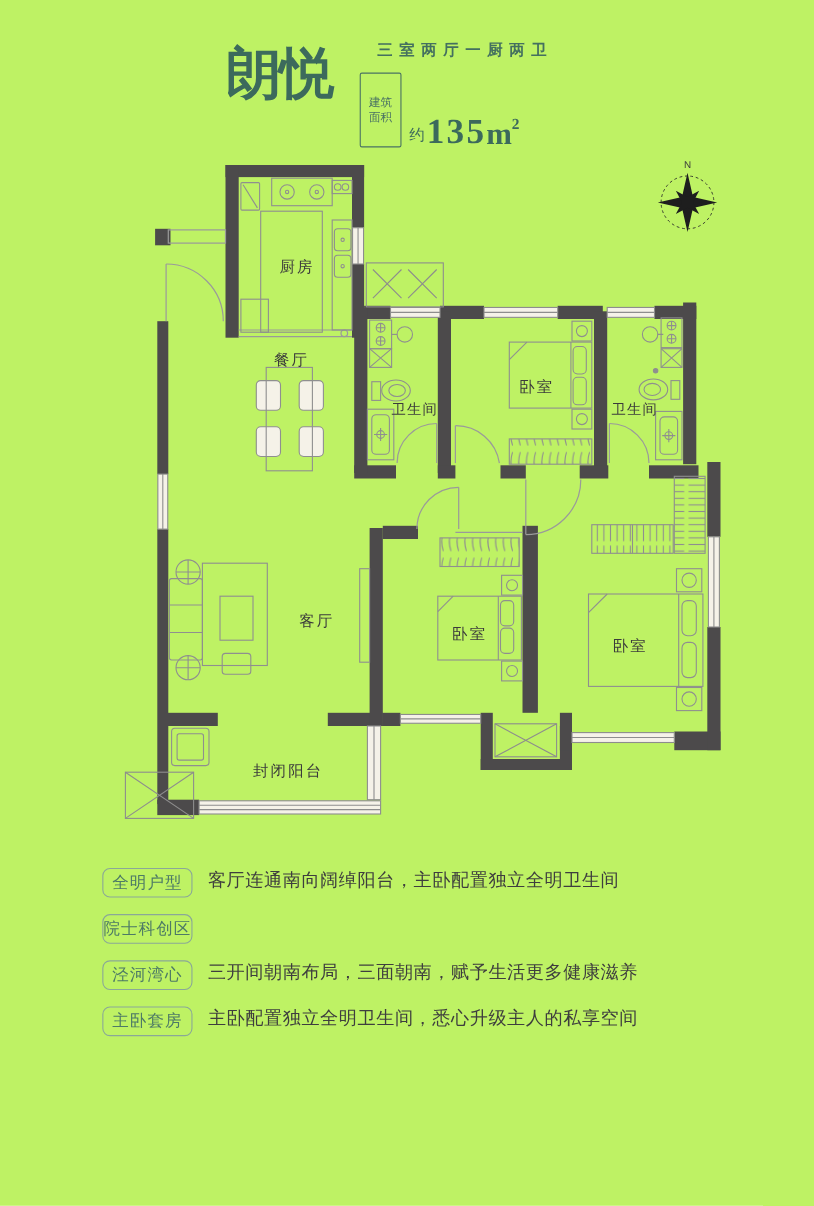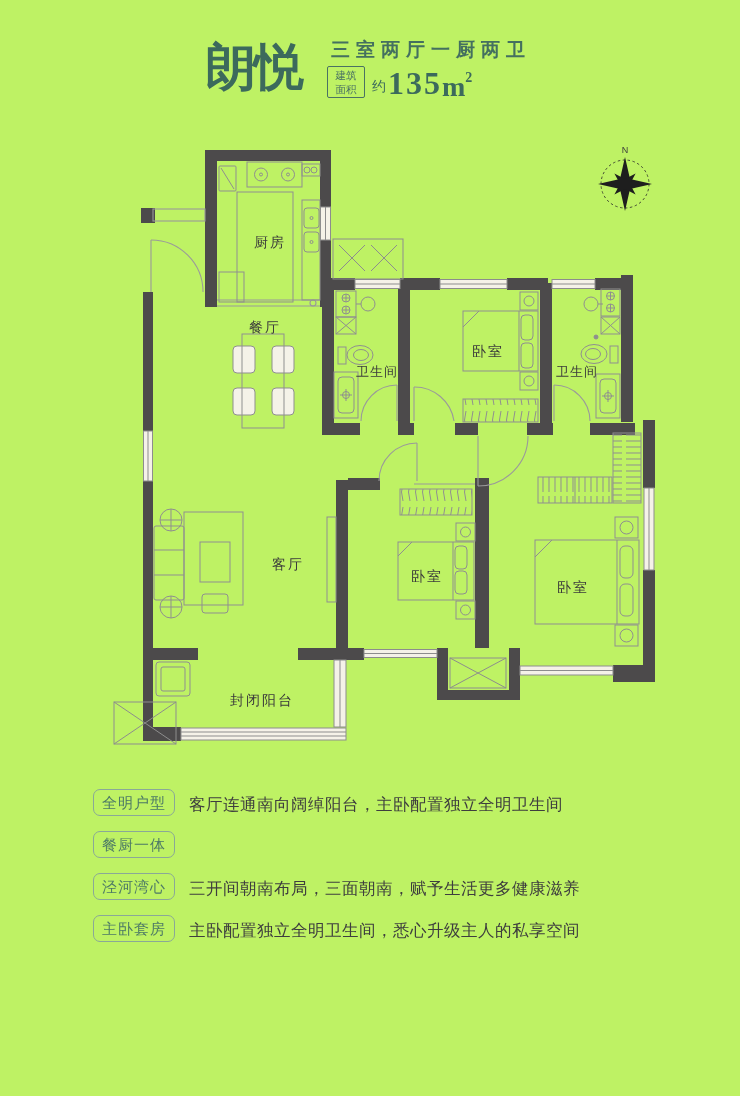--- a/index.html
+++ b/index.html
@@ -2,37 +2,37 @@
 <html><head>
 <meta charset="utf-8">
 <style>
   html,body{margin:0;padding:0;}
   body{width:740px;height:1096px;font-family:"Liberation Sans",sans-serif;}
   .page{position:relative;width:740px;height:1096px;background:#bef264;overflow:hidden;}
 
   
   .hdr-title{position:absolute;left:206px;top:34px;font-family:"Liberation Serif",serif;
              font-size:50px;font-weight:700;color:#3c6a5c;letter-spacing:-2px;}
-  .hdr-sub{position:absolute;left:331px;top:37px;font-size:19px;color:#44705f;letter-spacing:6px;font-weight:600;}
+  .hdr-sub{position:absolute;left:343px;top:37px;font-size:14px;color:#44705f;letter-spacing:6px;font-weight:600;}
   .hdr-arearow{position:absolute;left:327px;top:66px;display:flex;align-items:flex-end;}
   .area-badge{width:32px;border:1px solid #4a7263;border-radius:2px;color:#4a7263;
-              font-size:10.5px;line-height:14px;text-align:center;padding:1px 2px;margin-bottom:2px;}
+              font-size:10.5px;line-height:14px;text-align:center;padding:19px 2px;margin-bottom:2px;}
   .area-approx{font-size:14px;color:#3c6a5c;margin:0 2px 4px 7px;}
   .area-value{font-family:"Liberation Serif",serif;font-size:32px;line-height:34px;color:#3c6a5c;font-weight:600;letter-spacing:2px;}
   .area-unit{font-family:"Liberation Serif",serif;font-size:28px;line-height:26px;color:#3c6a5c;font-weight:600;}
   .area-sup{font-family:"Liberation Serif",serif;font-size:14px;color:#3c6a5c;position:relative;top:-14px;font-weight:600;}
 
   
   .plan{position:absolute;left:95px;top:140px;width:580px;height:635px;}
   .plan text{font-family:"Liberation Sans",sans-serif;fill:#3b3b3b;font-size:14px;letter-spacing:2px;}
   .plan text.small{font-size:13px;letter-spacing:1px;}
 
   
   .features{position:absolute;left:93px;top:789px;}
-  .feat-row{display:flex;align-items:flex-end;height:27px;margin-bottom:15px;}
+  .feat-row{display:flex;align-items:flex-start;height:27px;margin-bottom:15px;}
   .feat-badge{width:80px;height:25px;border:1px solid #8aa897;border-radius:7px;color:#4d7a66;
               font-size:15px;line-height:25px;text-align:center;letter-spacing:1px;flex:none;}
   .feat-text{margin-left:14px;font-size:16.5px;color:#3e3e3e;letter-spacing:0.5px;white-space:nowrap;}
 
   
   .footer{position:absolute;left:0;top:1043px;width:740px;text-align:center;
           font-family:"Liberation Serif",serif;font-size:28px;color:#4b7b68;letter-spacing:2px;font-weight:600;}
 </style>
 </head>
 <body>
@@ -300,21 +300,21 @@
       <text x="262" y="705">封闭阳台</text>
     </g>
   </svg>
 
   <div class="features">
     <div class="feat-row">
       <div class="feat-badge">全明户型</div>
       <div class="feat-text">客厅连通南向阔绰阳台，主卧配置独立全明卫生间</div>
     </div>
     <div class="feat-row">
-      <div class="feat-badge">餐厨一体</div>
+      <div class="feat-badge">院士科创区</div>
     </div>
     <div class="feat-row">
       <div class="feat-badge">泾河湾心</div>
       <div class="feat-text">三开间朝南布局，三面朝南，赋予生活更多健康滋养</div>
     </div>
     <div class="feat-row">
       <div class="feat-badge">主卧套房</div>
       <div class="feat-text">主卧配置独立全明卫生间，悉心升级主人的私享空间</div>
     </div>
   </div>

